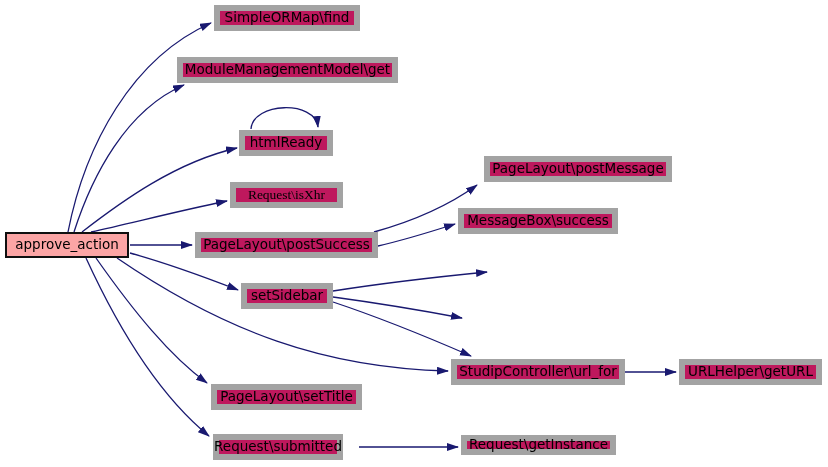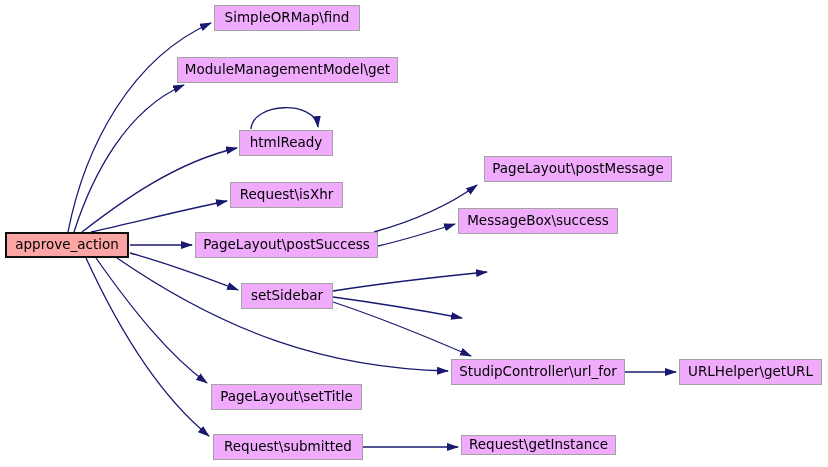--- a/index.html
+++ b/index.html
@@ -18,22 +18,22 @@
   .edges {
     position: absolute;
     top: 0;
     left: 0;
     width: 828px;
     height: 467px;
   }
   .node {
     position: absolute;
     box-sizing: border-box;
-    background: #f0abfc;
-    border: 1px solid #a3a3a3;
+    background: #be185d;
+    border: 6px solid #a3a3a3;
     color: #000000;
     font-size: 13.5px;
     line-height: 1;
     display: flex;
     align-items: center;
     justify-content: center;
     white-space: nowrap;
     cursor: pointer;
   }
   .node.highlight {
@@ -75,29 +75,29 @@
   </svg>
 
   <div class="node highlight" style="left:5px; top:232px; width:124px; height:26px;">approve_action</div>
 
   <div class="node" style="left:214px; top:5px; width:146px; height:26px;">SimpleORMap\find</div>
 
   <div class="node" style="left:177px; top:57px; width:221px; height:26px;text-align:center;">ModuleManagementModel\get</div>
 
   <div class="node" style="left:239px; top:130px; width:94px; height:26px;">htmlReady</div>
 
-  <div class="node" style="left:230px; top:182px; width:113px; height:26px;">Request\isXhr</div>
+  <div class="node" style="left:230px; top:182px; width:113px; height:26px;font-family:Liberation Serif, serif;">Request\isXhr</div>
 
   <div class="node" style="left:195px; top:232px; width:183px; height:26px;">PageLayout\postSuccess</div>
 
   <div class="node" style="left:241px; top:283px; width:92px; height:26px;">setSidebar</div>
 
   <div class="node" style="left:211px; top:384px; width:151px; height:26px;">PageLayout\setTitle</div>
 
-  <div class="node" style="left:213px; top:434px; width:150px; height:26px;">Request\submitted</div>
+  <div class="node" style="left:213px; top:434px; width:130px; height:26px;">Request\submitted</div>
 
   <div class="node" style="left:444px; top:156px; width:188px; height:26px;margin-left:40px;">PageLayout\postMessage</div>
 
   <div class="node" style="left:458px; top:208px; width:160px; height:26px;">MessageBox\success</div>
 
 
 
   <div class="node" style="left:451px; top:359px; width:174px; height:26px;">StudipController\url_for</div>
 
   <div class="node" style="left:679px; top:359px; width:143px; height:26px;">URLHelper\getURL</div>

